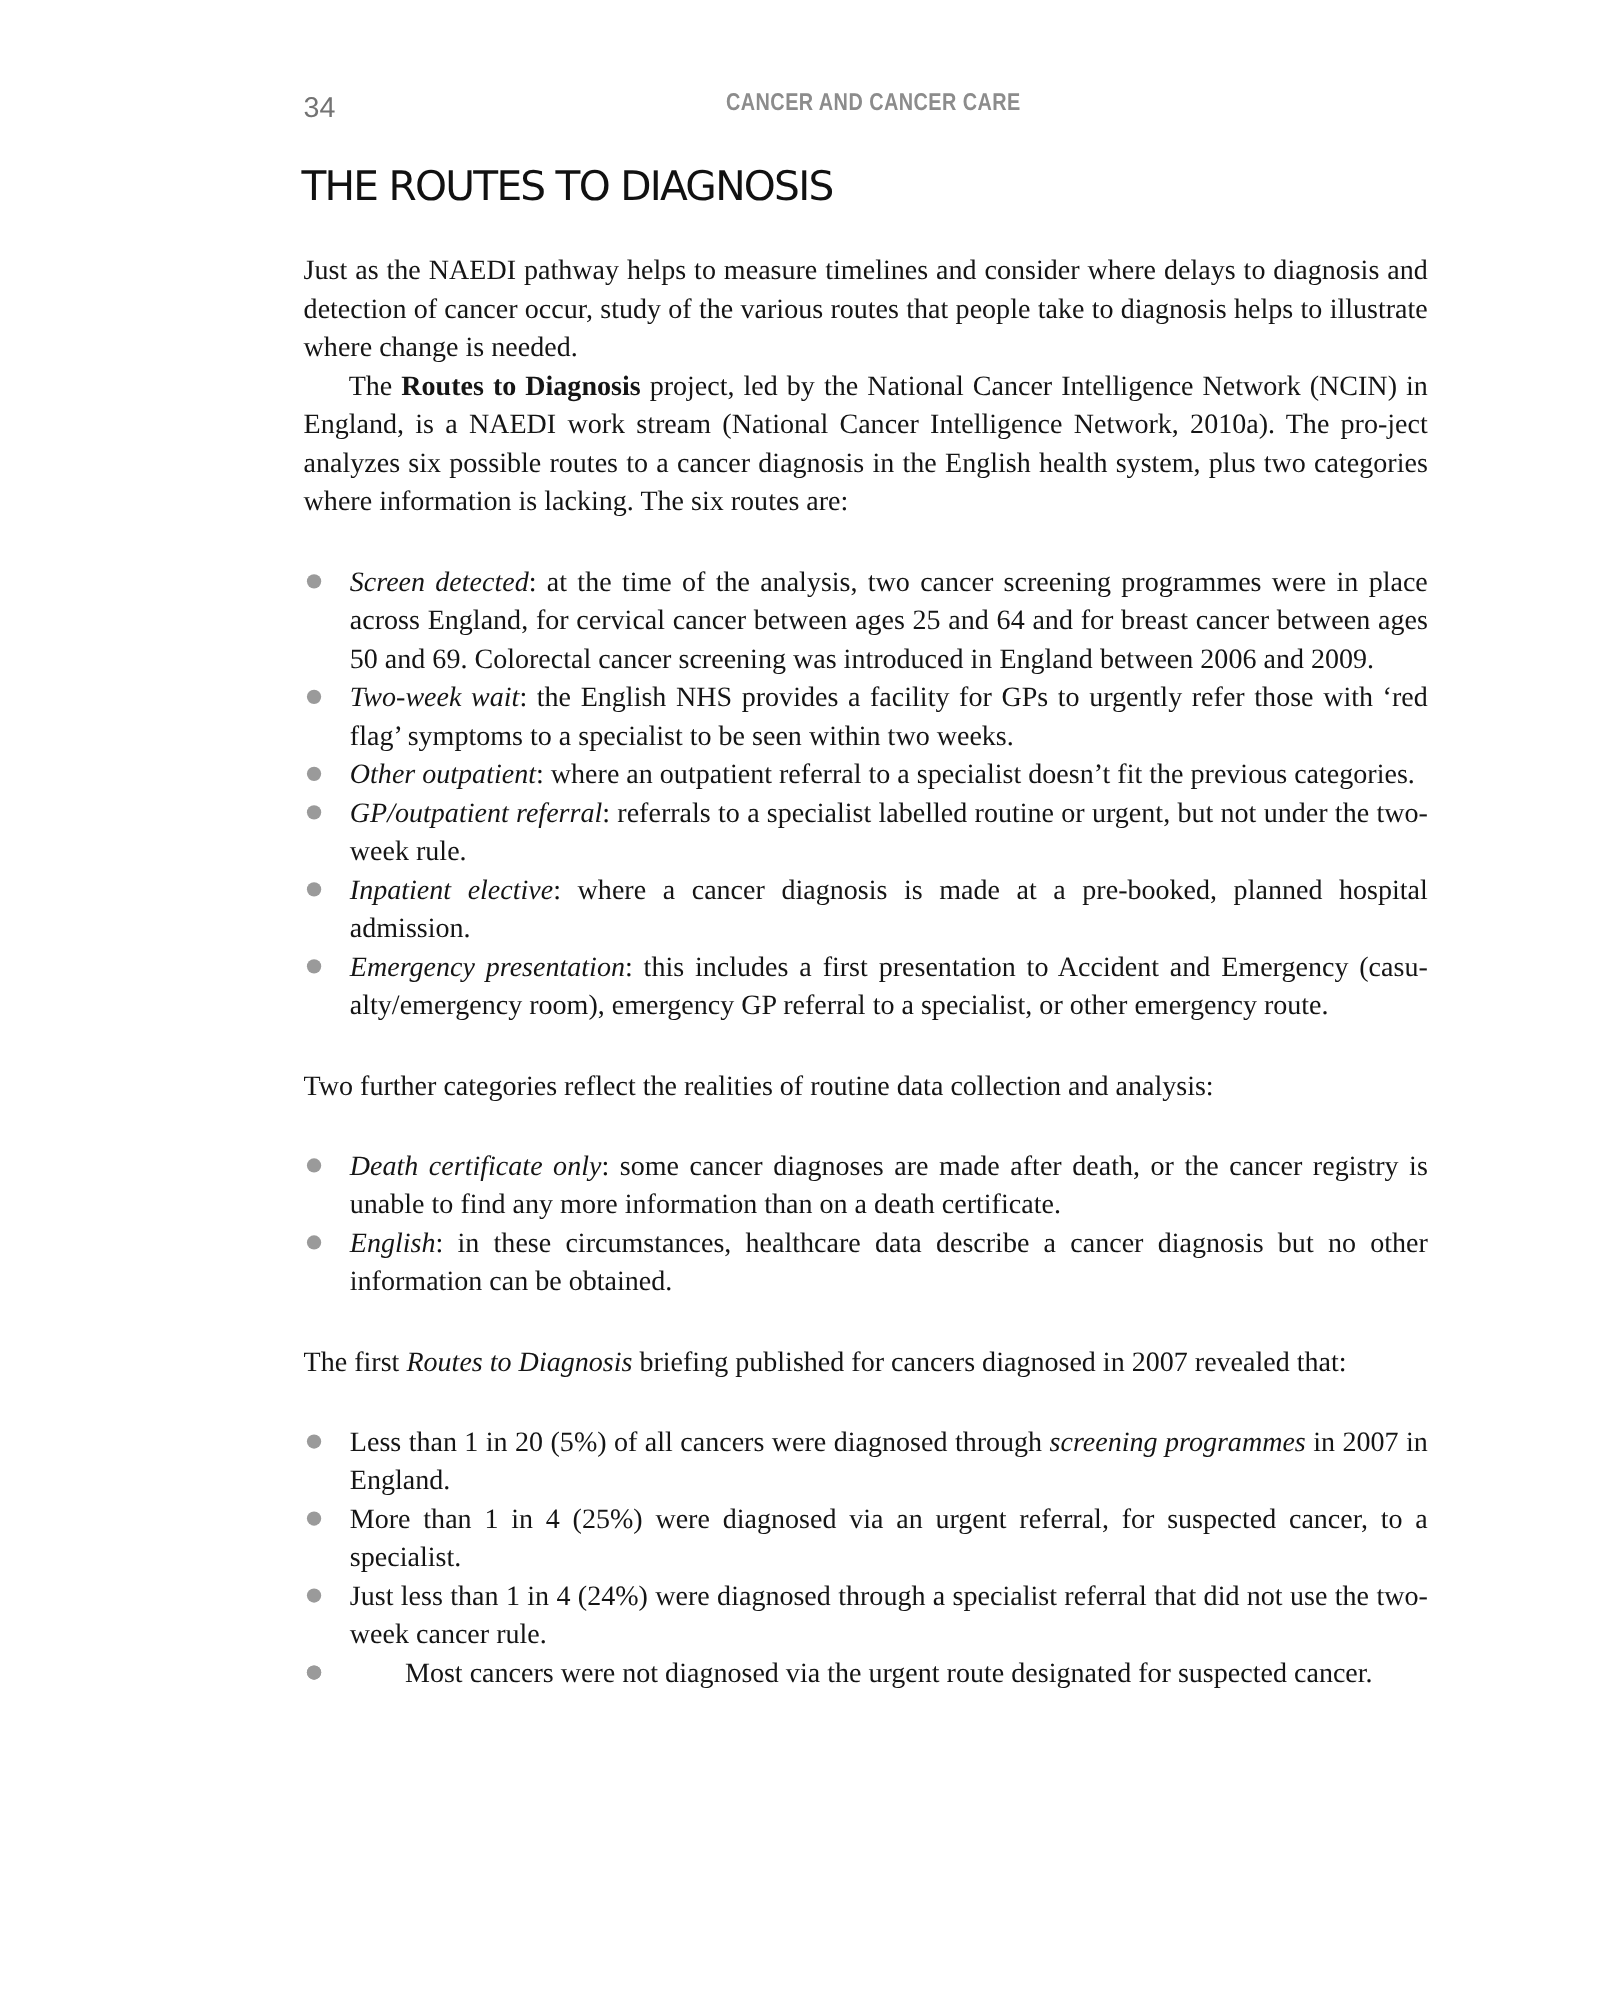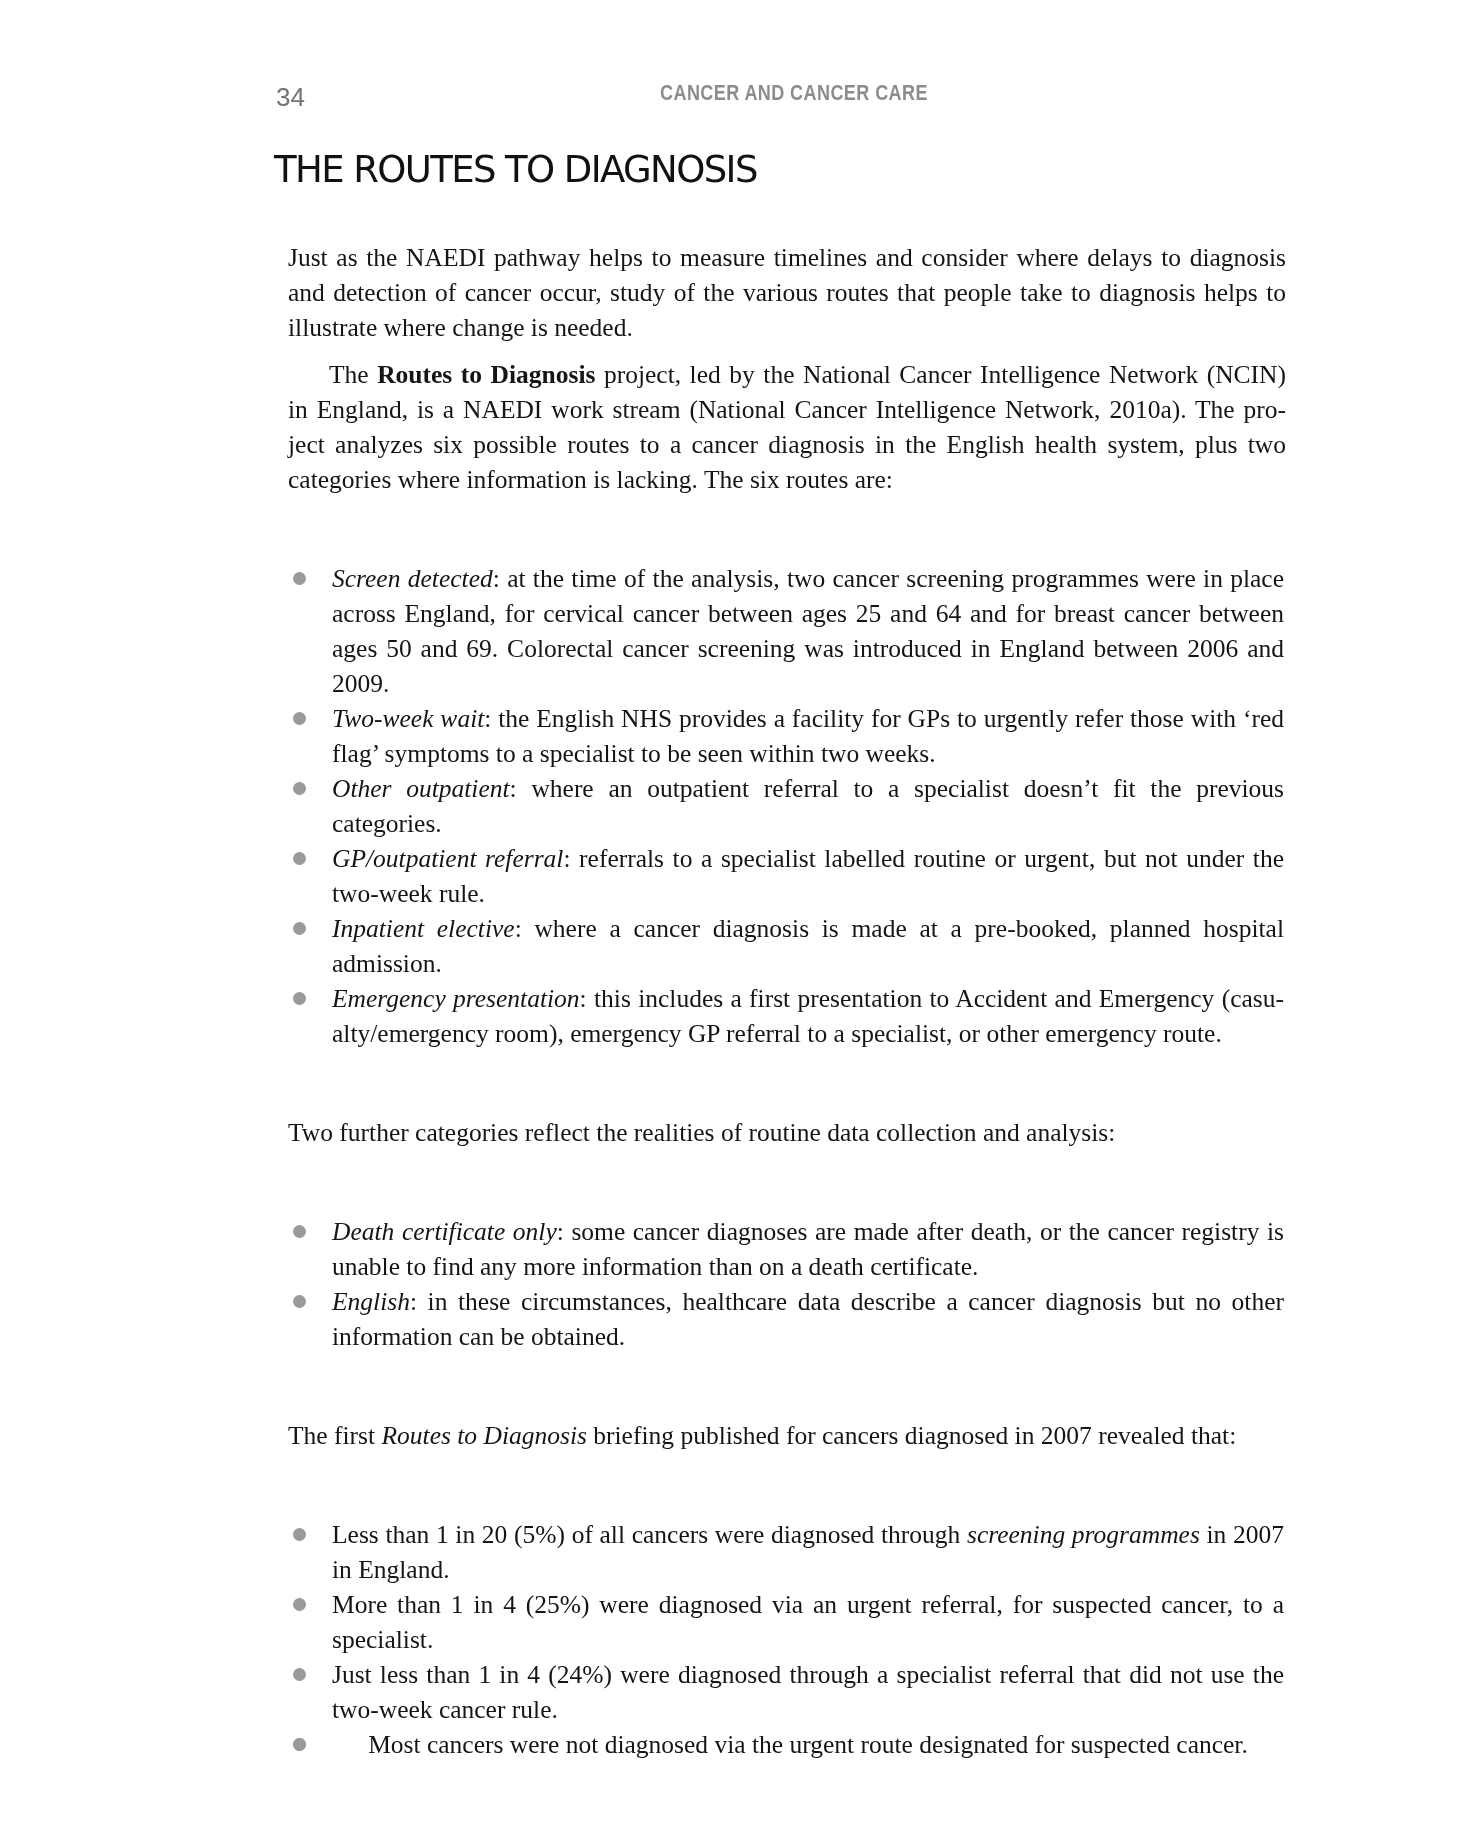--- a/index.html
+++ b/index.html
@@ -55,34 +55,34 @@
       position: absolute;
       left: 276px;
       top: 228px;
       width: 1022px;
       font-family: "Liberation Serif", serif;
       font-size: 25.5px;
       line-height: 35px;
       color: #151515;
     }
     .content p {
-      margin: 12px;
+      margin: 0;
       text-align: justify;
       hyphens: manual;
       font-family: Liberation Serif, serif;
     }
     .content p.indent {
       text-indent: 41px;
     }
     .gap {
       height: 38px;
     }
     ul.bullets {
       list-style: none;
-      margin: 14px;
+      margin: 0;
       padding: 0;
     }
     ul.bullets li {
       position: relative;
       padding-left: 42px;
       text-align: justify;
     }
     ul.bullets li.ragged {
       text-align: center;
     }

